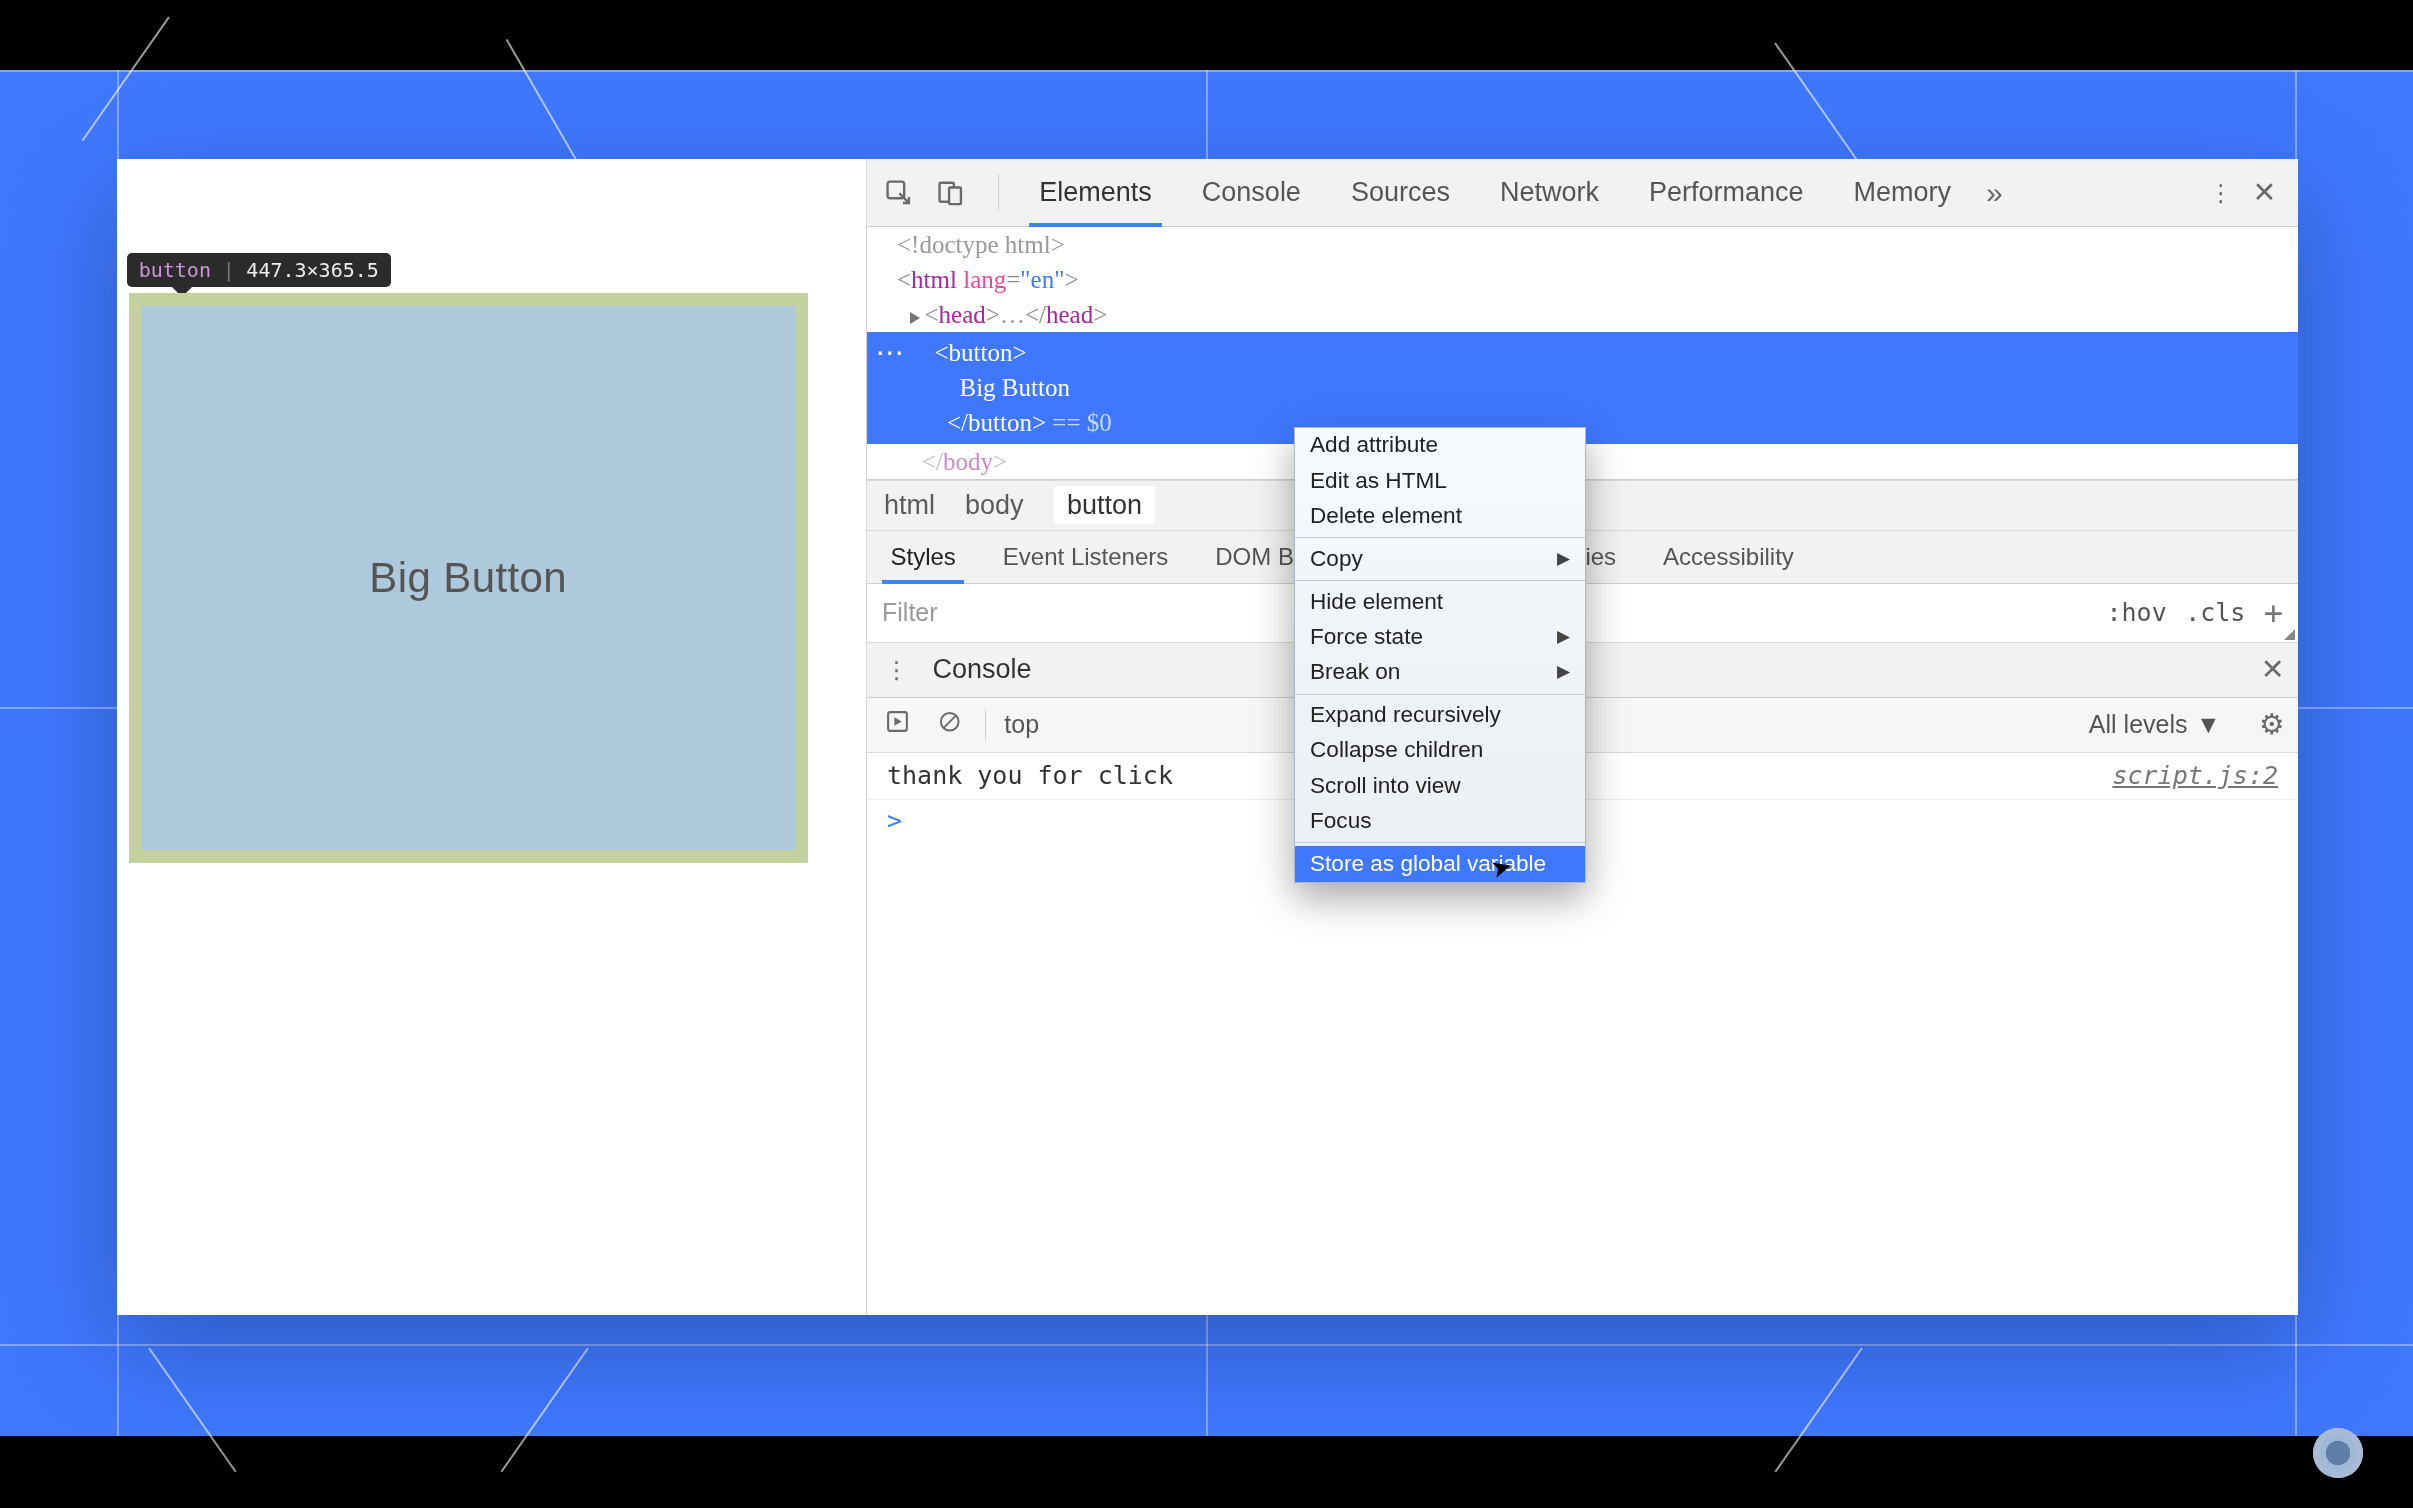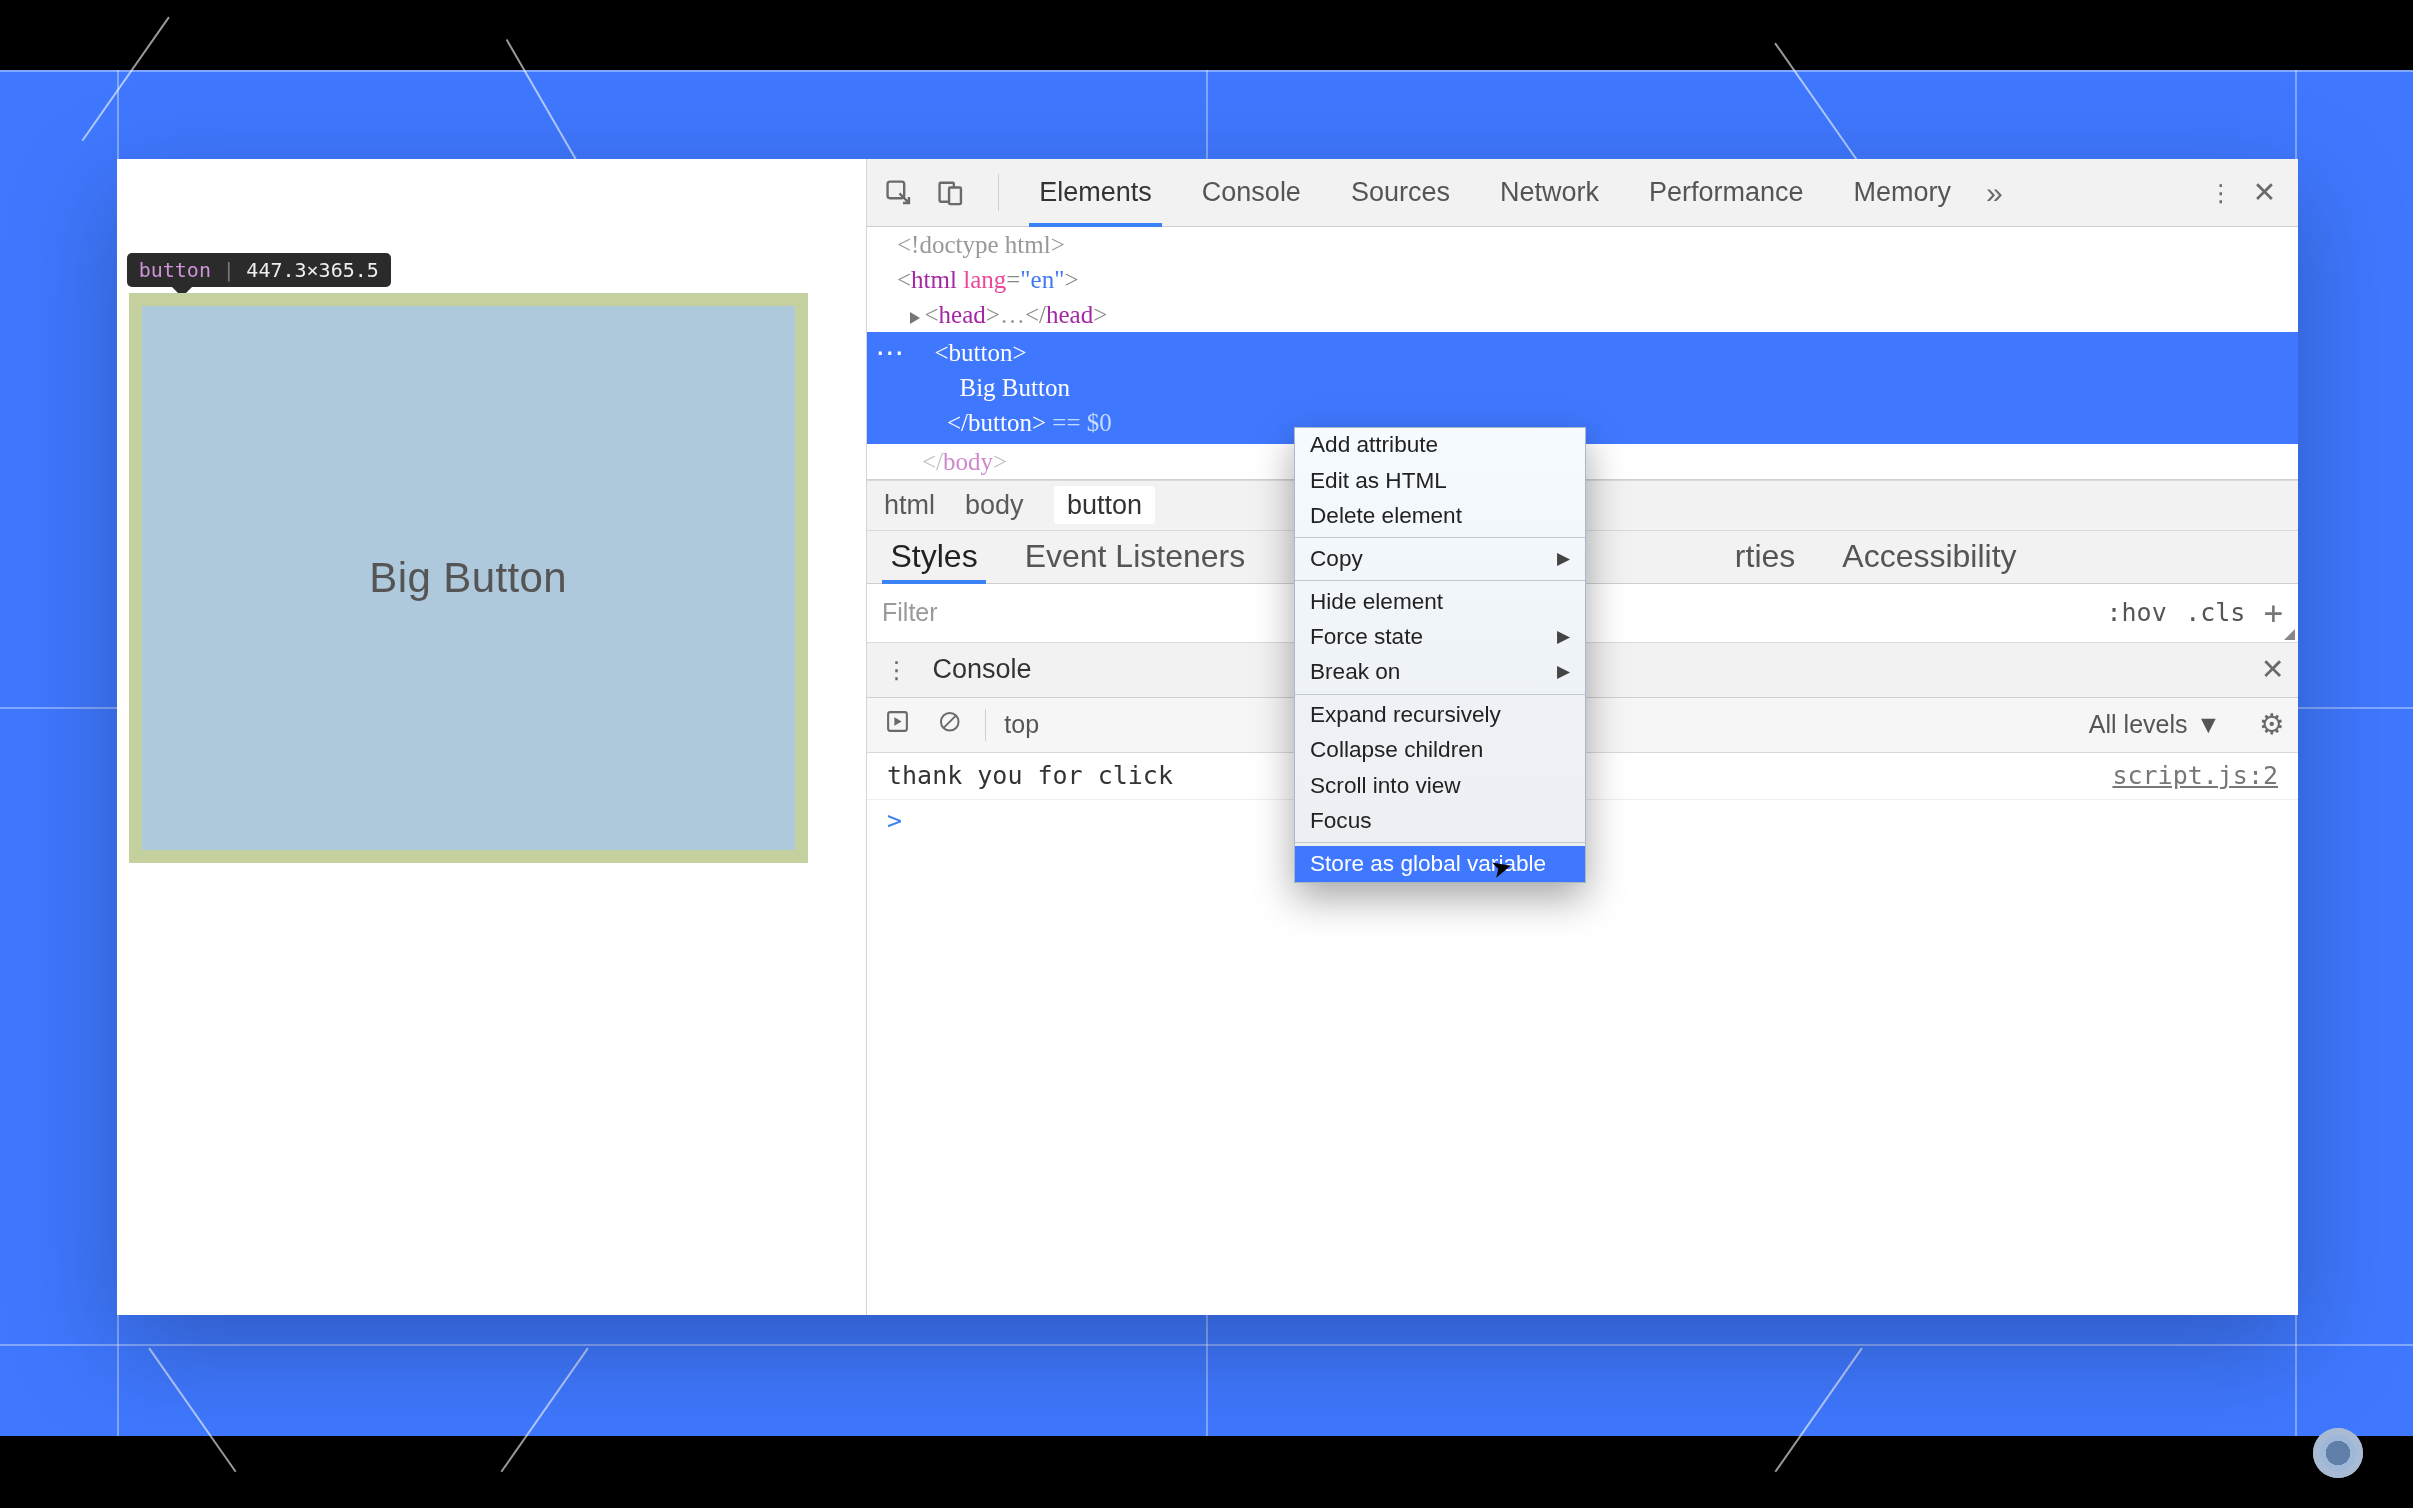--- a/index.html
+++ b/index.html
@@ -146,21 +146,21 @@
 
   .crumbbar {
     height: 50px; background: #f2f2f2; border-top: 0.8px solid #d9d9d9;
     display: flex; align-items: center; gap: 30px; padding: 0 17px;
     font-size: 27px; color: #5a5a5a;
   }
   .crumbbar .crumb-active { background: #fff; padding: 3.4px 13.4px; border-radius: 3.4px; color: #333; }
 
   .sub-tabs {
     height: 54px; background: #f2f2f2; border-top: 0.8px solid #d9d9d9; border-bottom: 0.8px solid #cfcfcf;
-    display: flex; align-items: center; font-size: 32px; color: #555;
+    display: flex; align-items: center; font-size: 24px; color: #555;
   }
   .sub-tabs .stab { padding: 0 23.5px; height: 100%; display: flex; align-items: center; }
   .sub-tabs .stab.active { color: #222; position: relative; }
   .sub-tabs .stab.active::after { content:""; position:absolute; left:15px; right:15px; bottom:-0.8px; height:3.4px; background:#3b82f6; }
 
   .filter-row {
     height: 59px; background: #fff; border-bottom: 0.8px solid #d9d9d9;
     display: flex; align-items: center; padding: 0 15px; font-size: 25px; color: #888;
     position: relative;
   }
@@ -183,21 +183,21 @@
   .console-controls .ic2 { width: 34px; text-align: center; color: #6a6a6a; }
   .console-controls .top-ctx { font-family: inherit; }
   .console-controls .levels { margin-left: auto; display: flex; align-items: center; gap: 8.4px; color: #555; }
   .console-controls .gear { margin-left: 20px; color: #6a6a6a; font-size: 28.5px; }
 
   .console-body {
     flex: 1; background: #fff; overflow: hidden; position: relative;
     font-family: Menlo, Consolas, monospace; font-size: 25px; color: #333;
   }
   .console-row { display:flex; justify-content: space-between; align-items:center; padding: 8.4px 20px; border-bottom: 0.8px solid #eee;}
-  .console-row .src { color: #777; text-decoration: underline; }
+  .console-row .src { color: #777; text-decoration: underline; font-style: italic; }
   .console-prompt { padding: 6.7px 20px; color: #3b82f6; font-size: 25px; }
 
   
   .ctx-menu {
     position: absolute;
     left: 1177px; top: 268px;
     width: 292px;
     background: linear-gradient(#f6fbff,#eef2f6 60%,#eceff2);
     border: 0.8px solid #a9b7c6;
     box-shadow: 0 15px 37px rgba(0,0,0,0.35);

